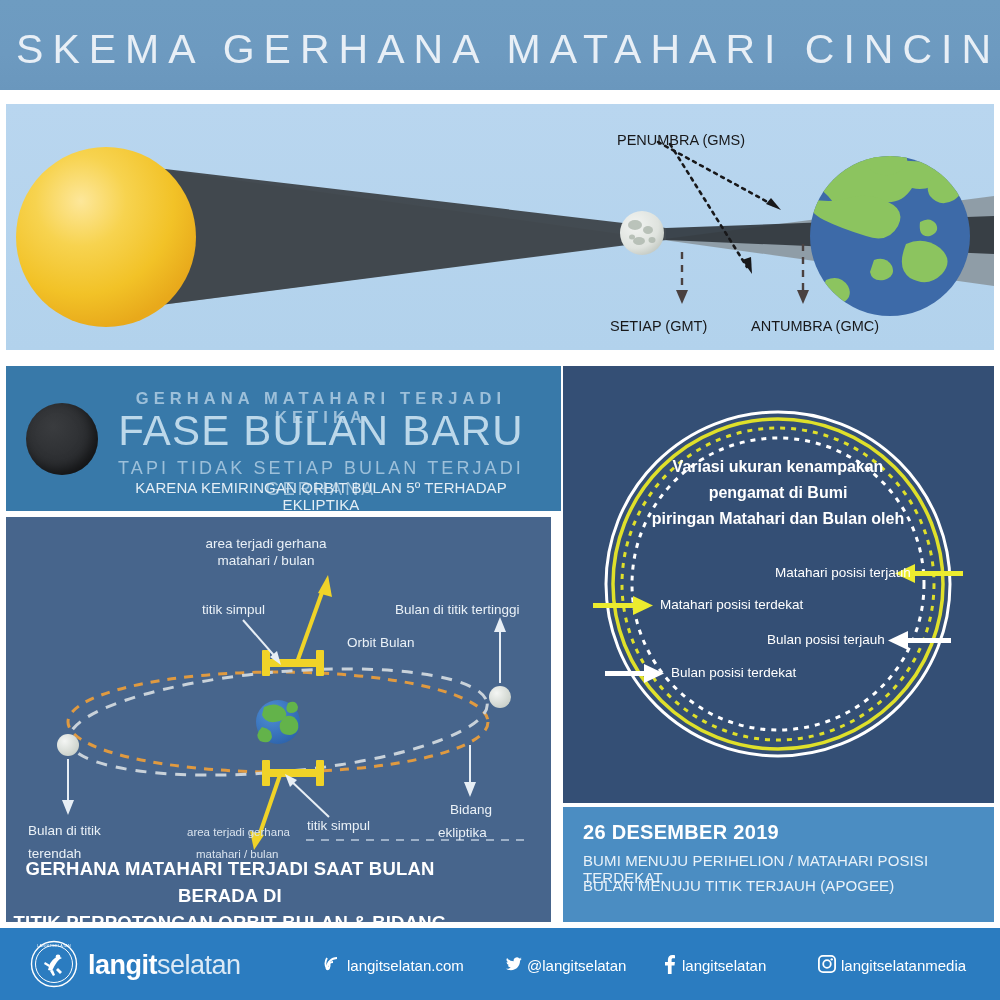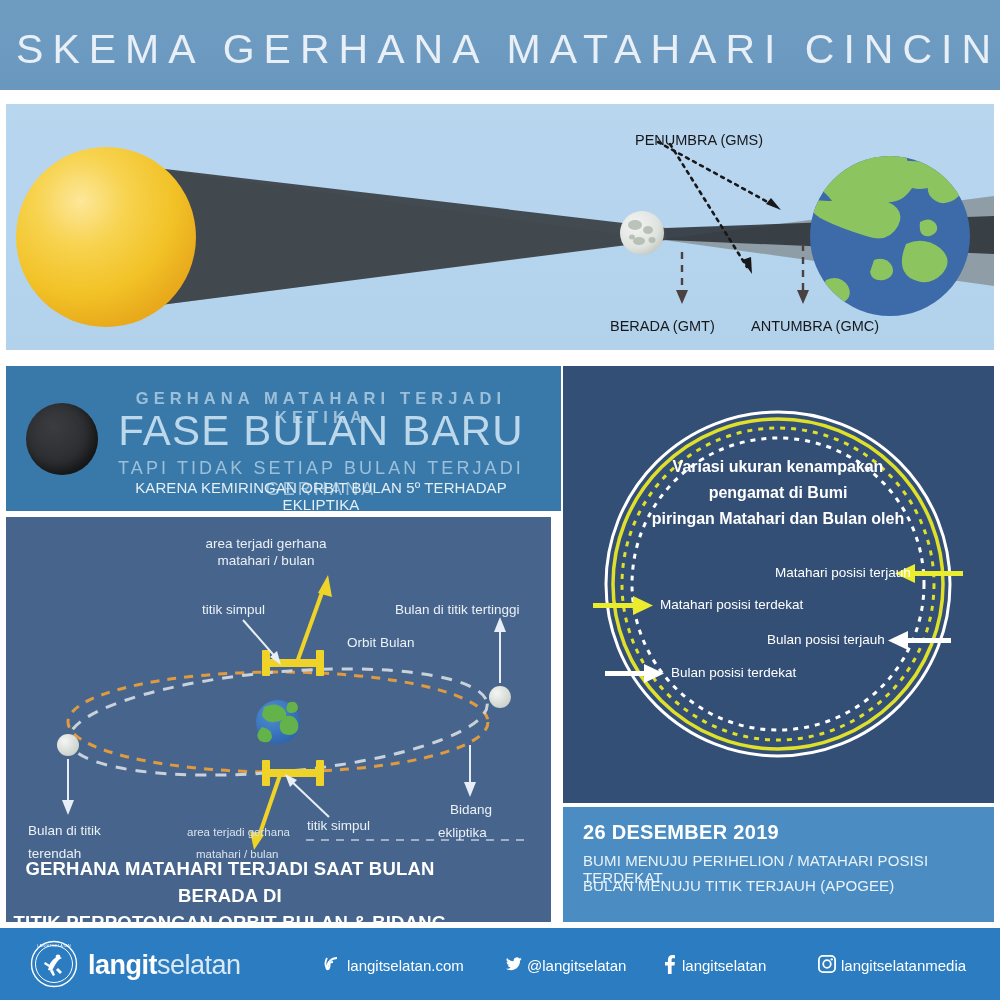--- a/index.html
+++ b/index.html
@@ -143,23 +143,23 @@
       <g stroke="#4a4140" stroke-width="2.4" fill="none" stroke-dasharray="7,6">
         <path d="M676 148 L676 190"></path>
       </g>
       <polygon points="676,200 670,186 682,186" fill="#4a4140"></polygon>
       <g stroke="#4a4140" stroke-width="2.4" fill="none" stroke-dasharray="7,6">
         <path d="M797 140 L797 190"></path>
       </g>
       <polygon points="797,200 791,186 803,186" fill="#4a4140"></polygon>
     </svg>
 
-    <div class="lbl" style="left:629px;top:28px;">PENUMBRA (GMS)</div>
-  </div>
-  <div class="lbl" style="left:610px;top:318px;">BERADA (GMT)</div>
+    <div class="lbl" style="left:611px;top:28px;">PENUMBRA (GMS)</div>
+  </div>
+  <div class="lbl" style="left:610px;top:318px;">SETIAP (GMT)</div>
   <div class="lbl" style="left:751px;top:318px;">ANTUMBRA (GMC)</div>
 
   <div class="moon-panel">
     <div class="moon-disc"></div>
     <div class="mp-l1">GERHANA MATAHARI TERJADI KETIKA</div>
     <div class="mp-l2">FASE BULAN BARU</div>
     <div class="mp-l3">TAPI TIDAK SETIAP BULAN TERJADI GERHANA</div>
     <div class="mp-l4">KARENA KEMIRINGAN ORBIT BULAN 5º TERHADAP EKLIPTIKA</div>
   </div>
 

